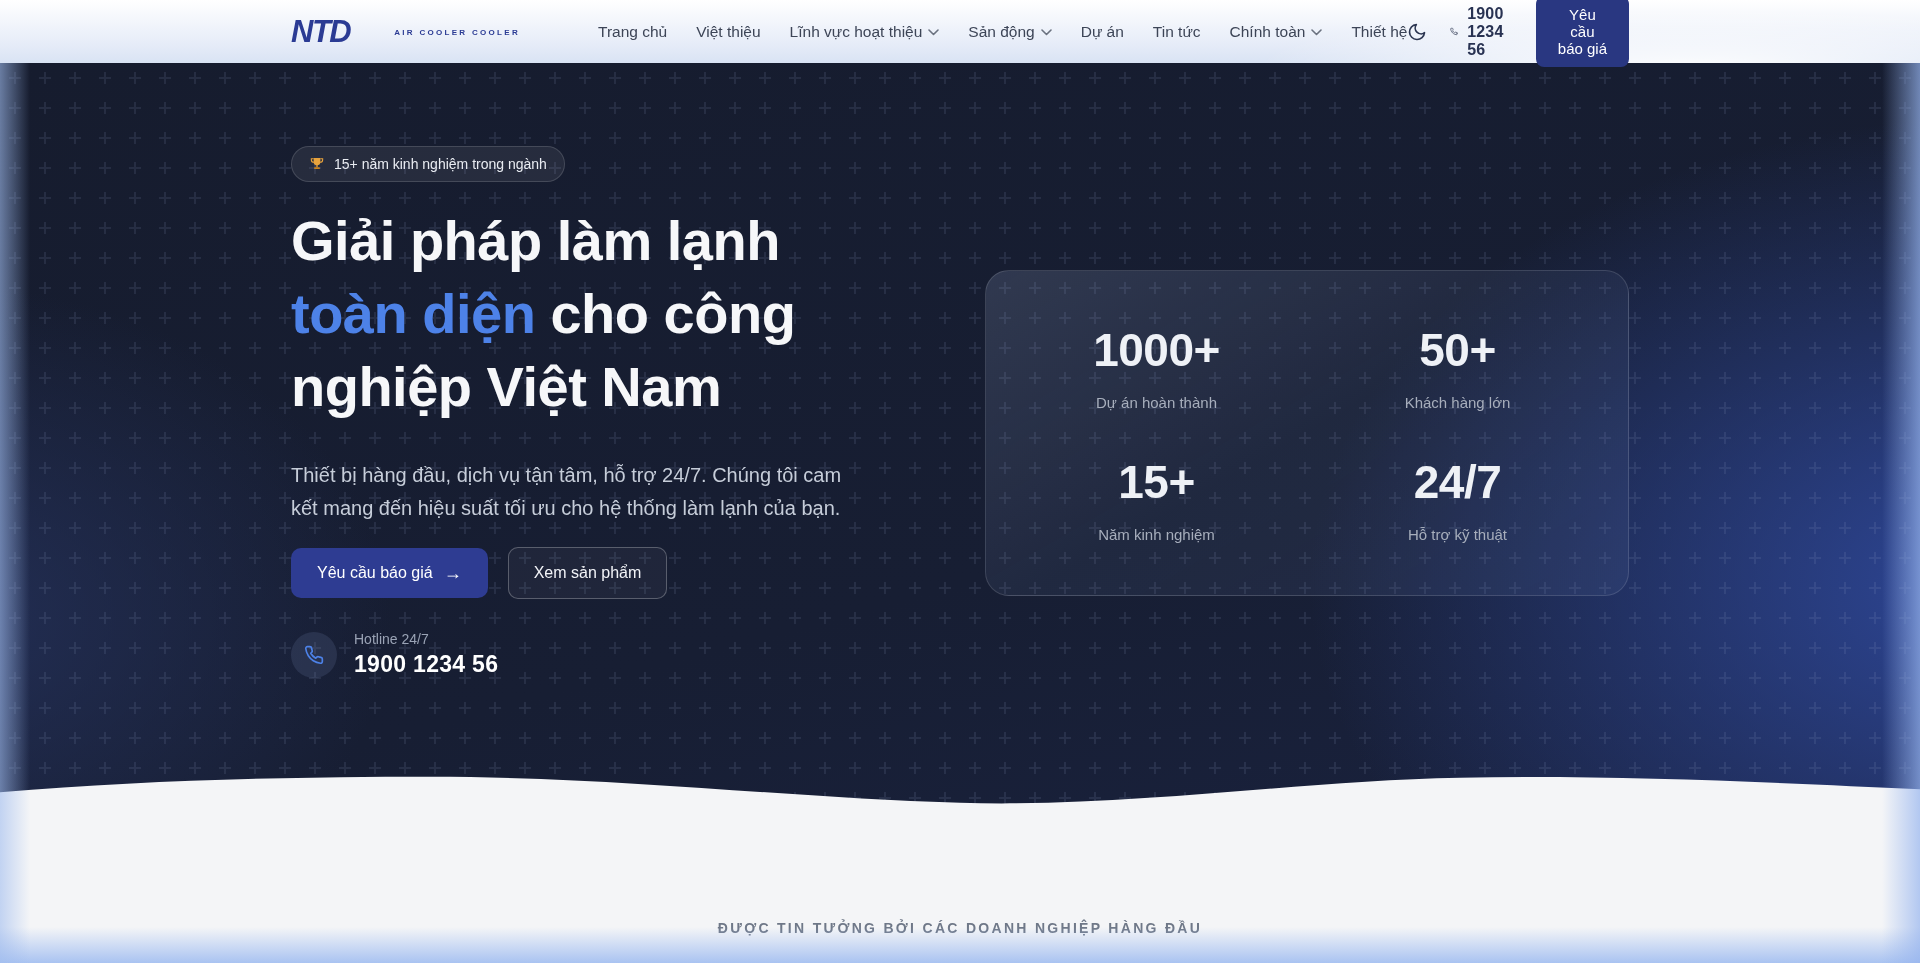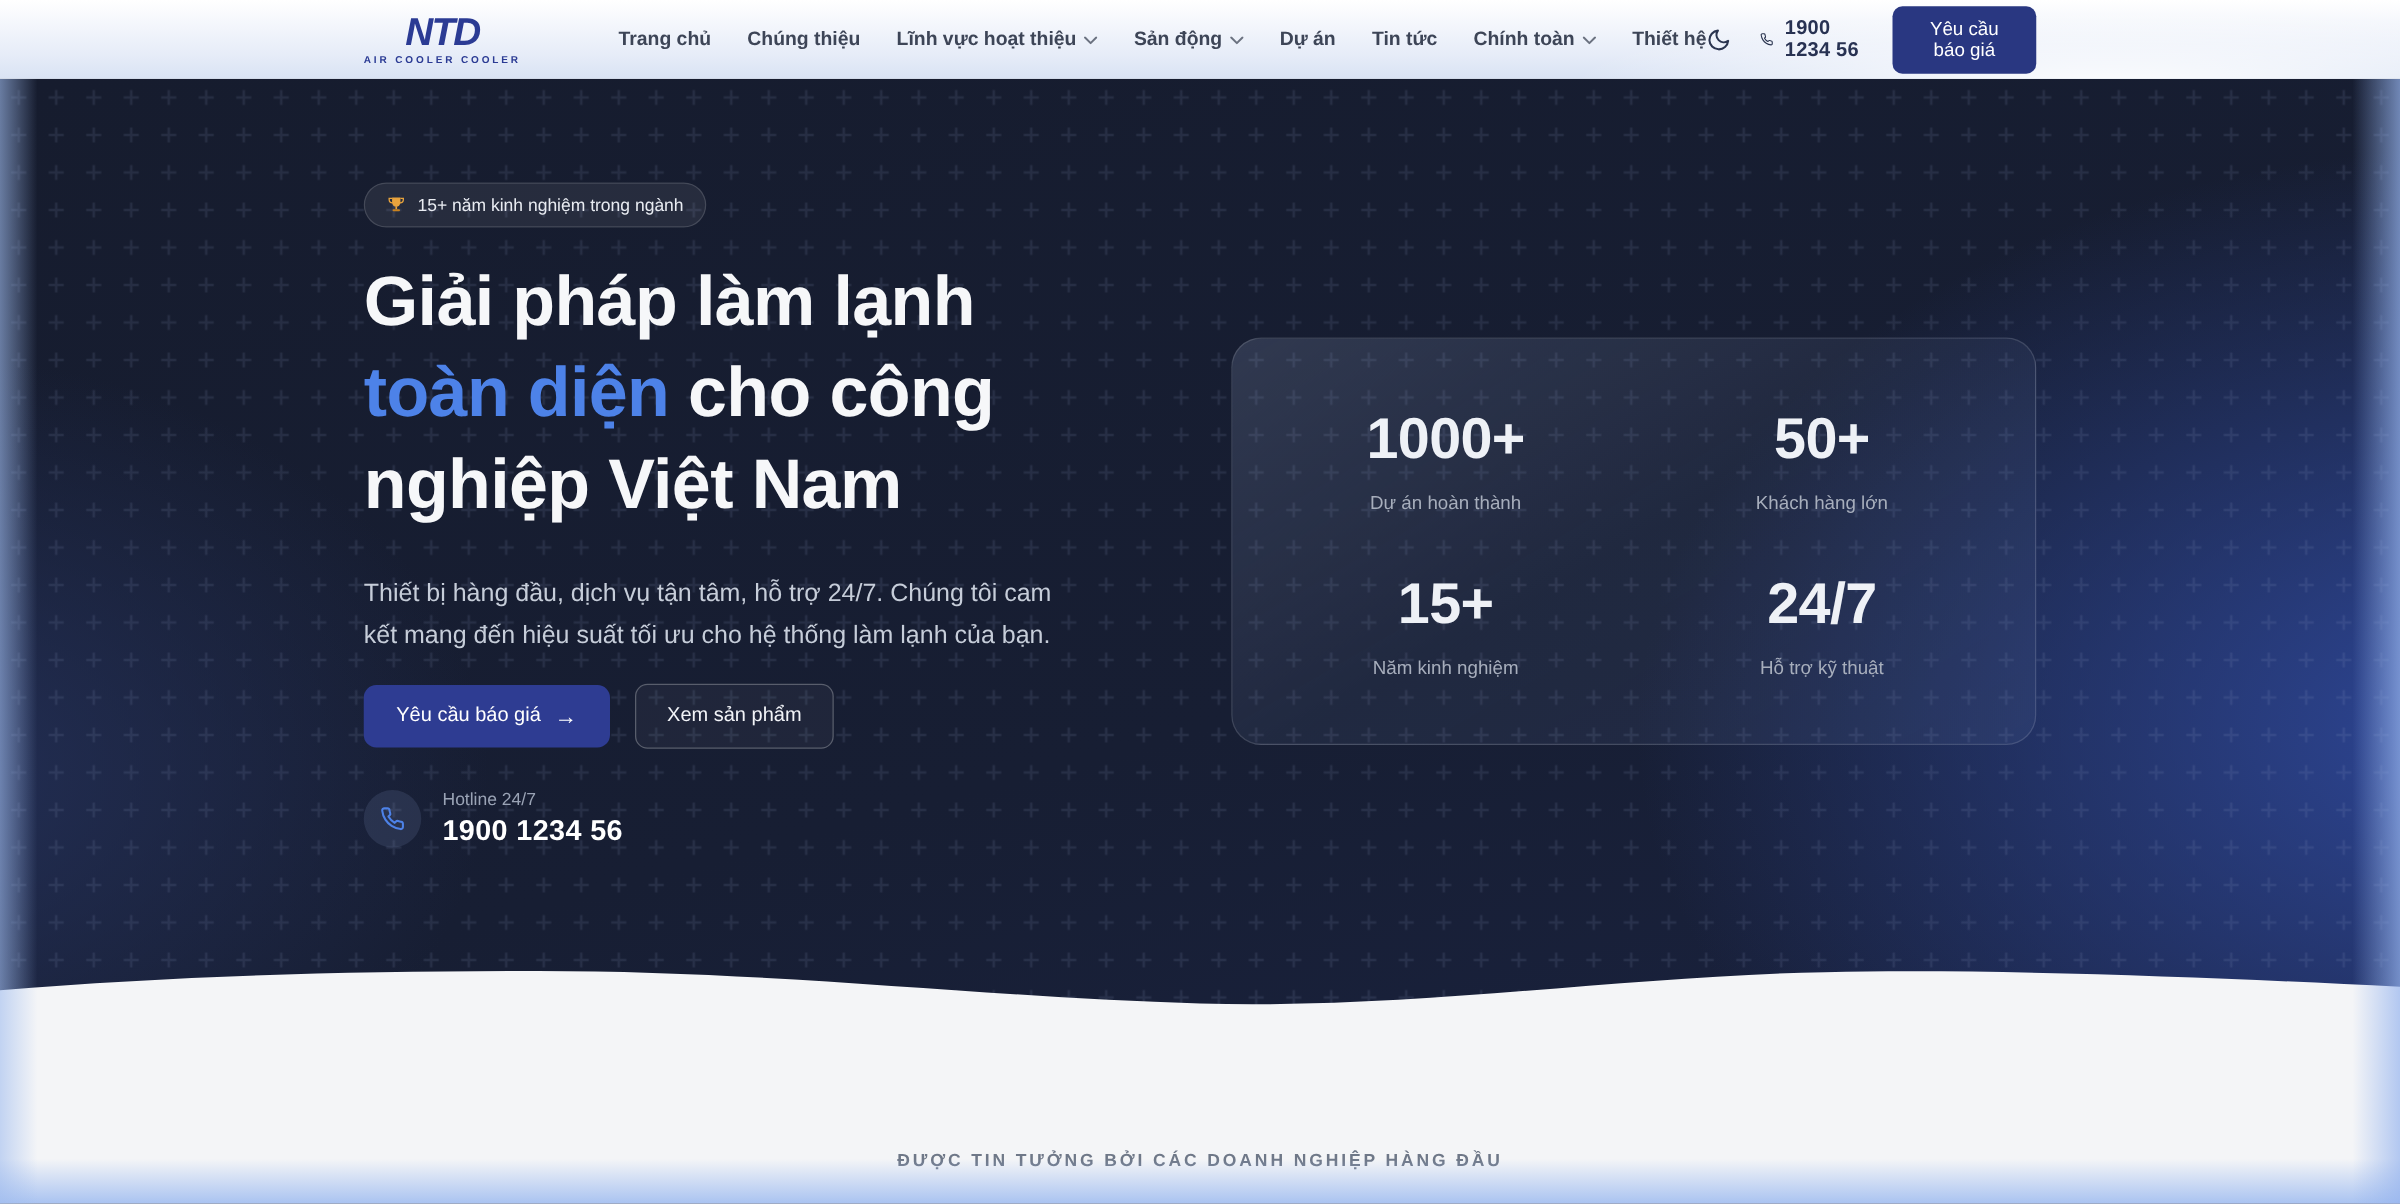--- a/index.html
+++ b/index.html
@@ -14,33 +14,33 @@
     height:63px;
     background:
       radial-gradient(620px 90px at 88% 110%, rgba(255,255,255,0.95), rgba(255,255,255,0) 70%),
       linear-gradient(180deg,#ffffff 0%, #e6ecf8 70%, #d9e3f4 100%);
     position:relative; z-index:10;
   }
   .nav-inner {
     max-width:1348px; height:100%; margin:0 auto;
     display:flex; align-items:center; padding:0 5px;
   }
-  .brand { display:flex; flex-direction:column; align-items:center; cursor:pointer; }
+  .brand { display:flex; flex-direction:row; align-items:center; cursor:pointer;gap:44px; }
   .brand-name {
     font-size:31px; font-weight:800; font-style:italic;
     color:#2b3b94; letter-spacing:-1.5px; line-height:0.95;
   }
   .brand-tag {
     font-size:8px; font-weight:700; letter-spacing:2.3px;
     color:#2b3b94; margin-top:2px; white-space:nowrap;
   }
   .nav-links { display:flex; align-items:center; gap:29px; margin-left:78px; }
   .nav-link {
     display:inline-flex; align-items:center; gap:6px;
-    font-size:15.5px; color:#3d4557; cursor:pointer; white-space:nowrap;font-weight:bold;
+    font-size:15.5px; color:#3d4557; cursor:pointer; white-space:nowrap;
   }
   .nav-link svg { margin-top:2px; }
   .nav-right { margin-left:auto; display:flex; align-items:center; gap:23px; }
   .icon-btn { background:none; border:none; cursor:pointer; display:flex; align-items:center; }
   .phone-link { display:inline-flex; align-items:center; gap:9px; cursor:pointer; }
   .phone-number { font-size:16px; font-weight:700; color:#283252; letter-spacing:0.2px; }
   .cta-btn {
     border:none; cursor:pointer;
     background:#293781; color:#ffffff;
     font-family:"Liberation Sans", sans-serif;
@@ -144,21 +144,21 @@
     <div class="brand">
       <span class="brand-name">NTD</span>
       <span class="brand-tag">AIR COOLER COOLER</span>
     </div>
 
     <nav class="nav-links">
       <span class="nav-link">
         <span>Trang chủ</span>
       </span>
       <span class="nav-link">
-        <span>Chúng thiệu</span>
+        <span>Việt thiệu</span>
       </span>
       <span class="nav-link">
         <span>Lĩnh vực hoạt thiệu</span>
         <svg width="11" height="7" viewBox="0 0 11 7">
             <polyline points="1,1 5.5,5.5 10,1" fill="none" stroke="#6b7280" stroke-width="1.6" stroke-linecap="round" stroke-linejoin="round"></polyline>
           </svg>
       </span>
       <span class="nav-link">
         <span>Sản động</span>
         <svg width="11" height="7" viewBox="0 0 11 7">

